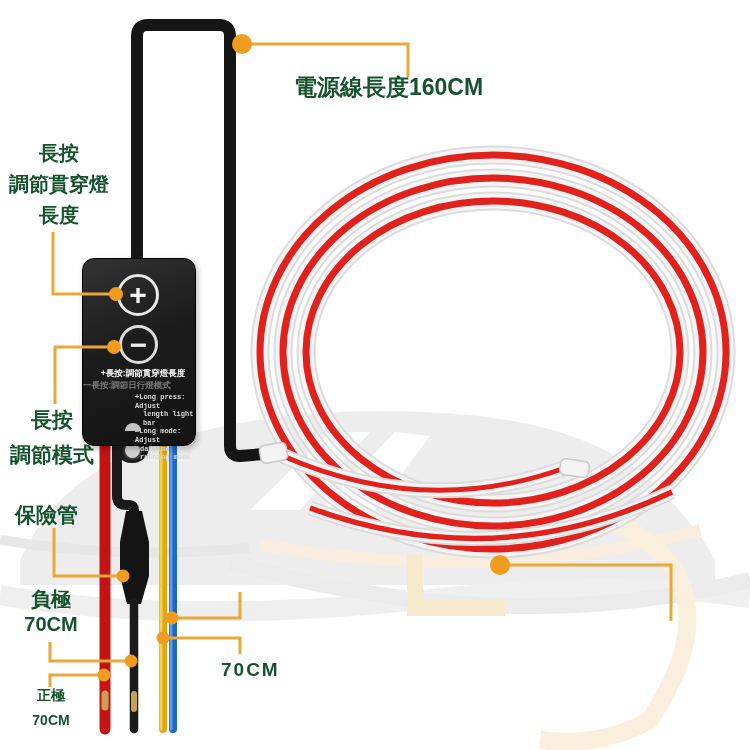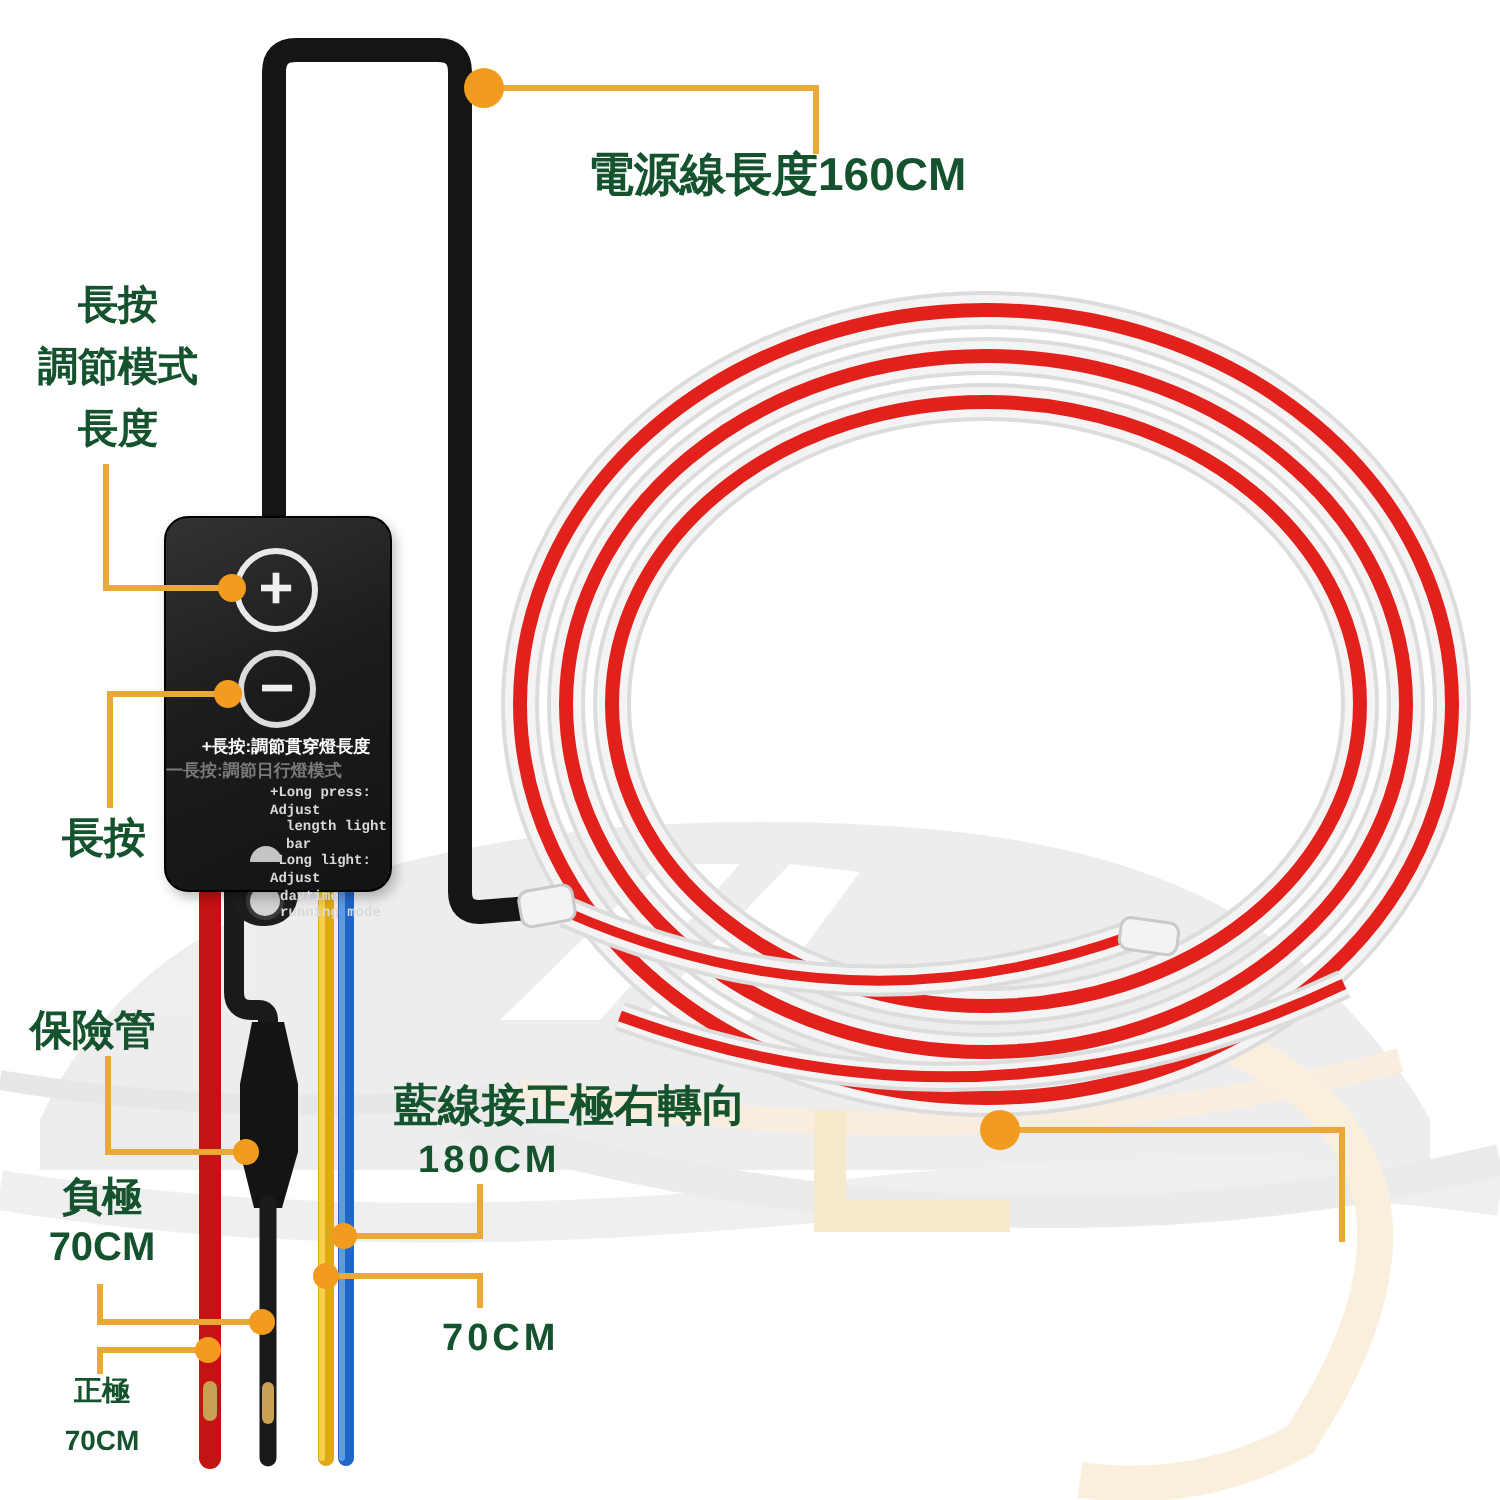--- a/index.html
+++ b/index.html
@@ -120,21 +120,21 @@
       <span>+</span>
     </div>
     <div id="btn-minus" class="roundbtn">
       <span>−</span>
     </div>
     <div class="panel-cn1">+長按:調節貫穿燈長度</div>
     <div class="panel-cn2">一長按:調節日行燈模式</div>
     <div class="panel-en">
       <div>+Long press: Adjust</div>
       <div class="i1">length light bar</div>
-      <div>—Long light: Adjust</div>
+      <div>—Long mode: Adjust</div>
       <div class="i2">daytime running mode</div>
     </div>
     <div class="notch"></div>
   </div>
 
   <svg id="callout-art" width="750" height="750" viewBox="0 0 750 750">
     <g stroke="#E9A838" stroke-width="3" fill="none">
       <path d="M242,44 L408,44 L408,77"></path>
       <path d="M53,232 L53,294 L112,294"></path>
       <path d="M112,347 L55,347 L55,404"></path>
@@ -155,43 +155,40 @@
       <circle cx="172" cy="618" r="6.5"></circle>
       <circle cx="163" cy="638" r="6.5"></circle>
       <circle cx="500" cy="565" r="10"></circle>
     </g>
   </svg>
 
   <div class="label" id="lbl-power">電源線長度160CM</div>
 
   <div class="label" id="lbl-adjlen">
     <span class="sub">長按</span>
-    <span class="sub">調節模式</span>
+    <span class="sub">調節貫穿燈</span>
     <span class="sub">長度</span>
   </div>
 
   <div class="label" id="lbl-adjmode">
     <span class="sub">長按</span>
+    <span class="sub">調節模式</span>
   </div>
 
   <div class="label" id="lbl-fuse">保險管</div>
 
   <div class="label" id="lbl-neg">
     <span class="sub">負極</span>
     <span class="sub">70CM</span>
   </div>
 
   <div class="label" id="lbl-pos">
     <span class="sub">正極</span>
     <span class="sub">70CM</span>
   </div>
 
-  <div class="label" id="lbl-blue">
-    <span class="sub">藍線接正極右轉向</span>
-    <span class="sub num">180CM</span>
-  </div>
 
   <div class="label" id="lbl-yellow">
     <span class="sub num">70CM</span>
   </div>
 
 
 </div>
 
 </body></html>

